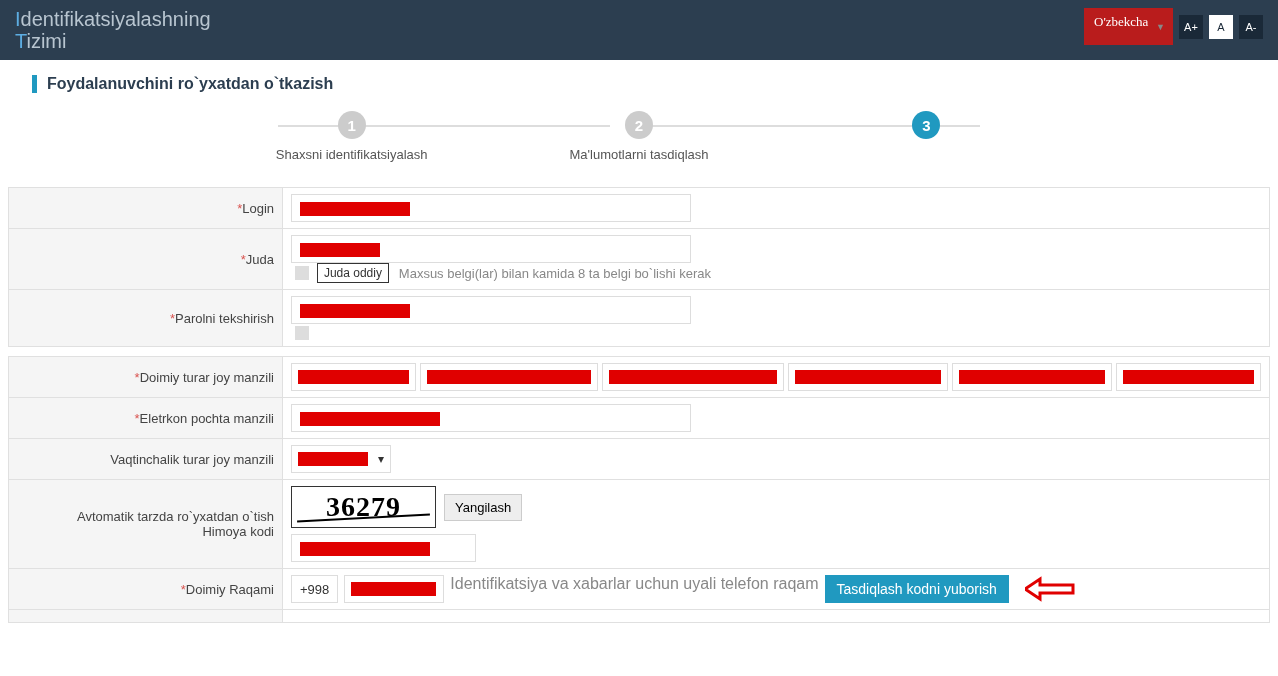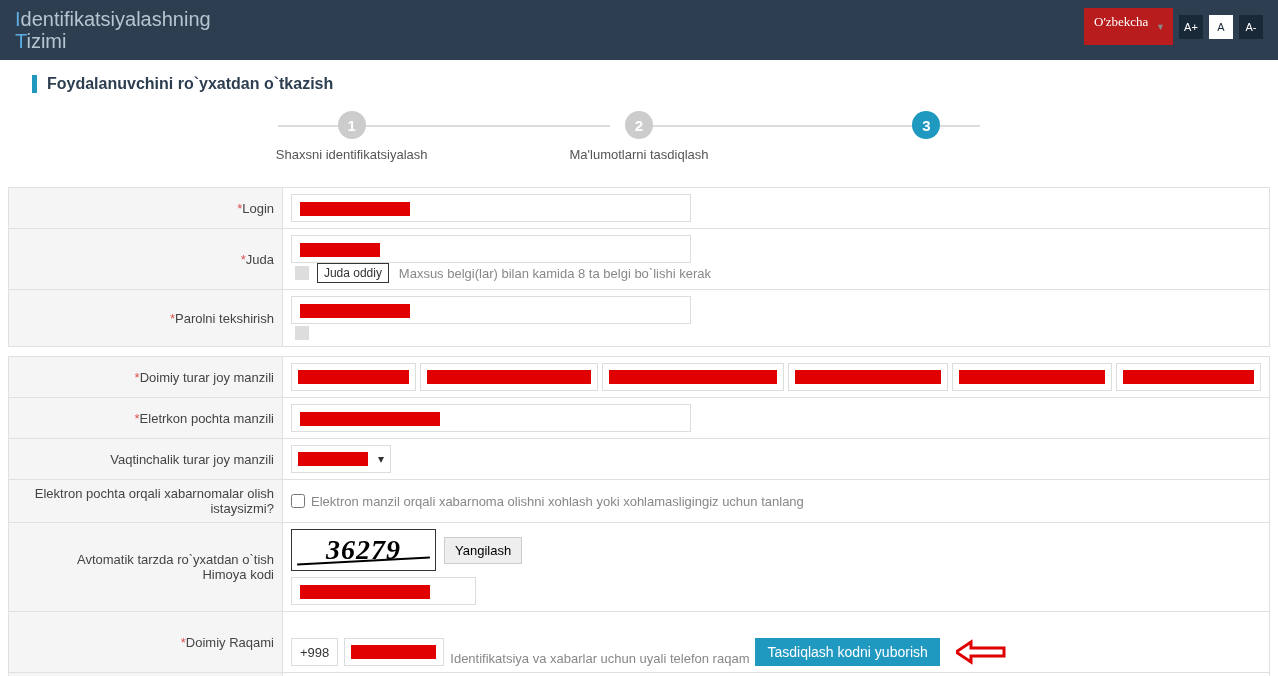--- a/index.html
+++ b/index.html
@@ -87,33 +87,33 @@
     }
     .select-temp::after { content: "▾"; position: absolute; right: 6px; font-size: 12px; }
     
     .checkbox-row { display: flex; align-items: center; gap: 6px; }
     .chk { width: 14px; height: 14px; }
     
     .captcha-row { display: flex; align-items: center; gap: 8px; margin-bottom: 6px; }
     .captcha-img {
       border: 1px solid #333; width: 145px; height: 42px; display: flex;
       align-items: center; justify-content: center; font-family: Georgia, serif;
-      font-size: 28px; font-weight: 900; font-style: italic; letter-spacing: 1px; color: #000;
+      font-size: 28px; font-weight: 900; letter-spacing: 1px; color: #000;
       position: relative; overflow: hidden;
     }
     .captcha-img::after {
       content: ""; position: absolute; left: 5px; right: 5px; bottom: 8px;
       height: 2px; background: #000; transform: rotate(-3deg);
     }
     .btn-refresh { background: #eee; border: 1px solid #ccc; padding: 5px 10px; font-size: 13px; cursor: pointer; }
     
-    .phone-row { display: flex; align-items: flex-end; gap: 6px; margin-top: 20px; }
+    .phone-row { display: flex; align-items: flex-start; gap: 6px; }
     .prefix-box { border: 1px solid #ddd; padding: 4px 8px; height: 28px; display: inline-flex; align-items: center; font-size: 13px; }
     .phone-input { border: 1px solid #ddd; height: 28px; width: 100px; display: inline-flex; align-items: center; padding: 0 6px; }
-    .phone-hint { color: #888; font-size: 13px; }
+    .phone-hint { color: #888; font-size: 16px; }
     .btn-send { background: #2099c0; color: #fff; border: none; padding: 6px 12px; font-size: 14px; cursor: pointer; }
     
     .arrow-right {
       position: absolute; width: 50px; height: 28px; pointer-events: none;
     }
     .arrow-right svg { width: 100%; height: 100%; }
   </style>
 </head>
 <body>
 
@@ -218,29 +218,20 @@
     </tr>
     <tr>
       <td class="label-cell"><span>Vaqtinchalik turar joy manzili</span></td>
       <td class="field-cell">
         <div class="select-temp">
               <span class="redacted" style="width:70px"></span>
             </div>
       </td>
     </tr>
     <tr>
-      <td class="label-cell"><span>Elektron pochta orqali xabarnomalar olish istaysizmi?</span></td>
-      <td class="field-cell">
-        <div class="checkbox-row">
-          <input type="checkbox" class="chk" style="">
-          <span class="hint-text">Elektron manzil orqali xabarnoma olishni xohlash yoki xohlamasligingiz uchun tanlang</span>
-        </div>
-      </td>
-    </tr>
-    <tr>
       <td class="label-cell">
         <span>Avtomatik tarzda ro`yxatdan o`tish</span><br>
         <span>Himoya kodi</span>
       </td>
       <td class="field-cell">
         <div class="captcha-row">
           <div class="captcha-img">36279</div>
           <button class="btn-refresh">Yangilash</button>
         </div>
         <div class="input-text input-short"><span class="redacted" style="width:130px"></span></div>

